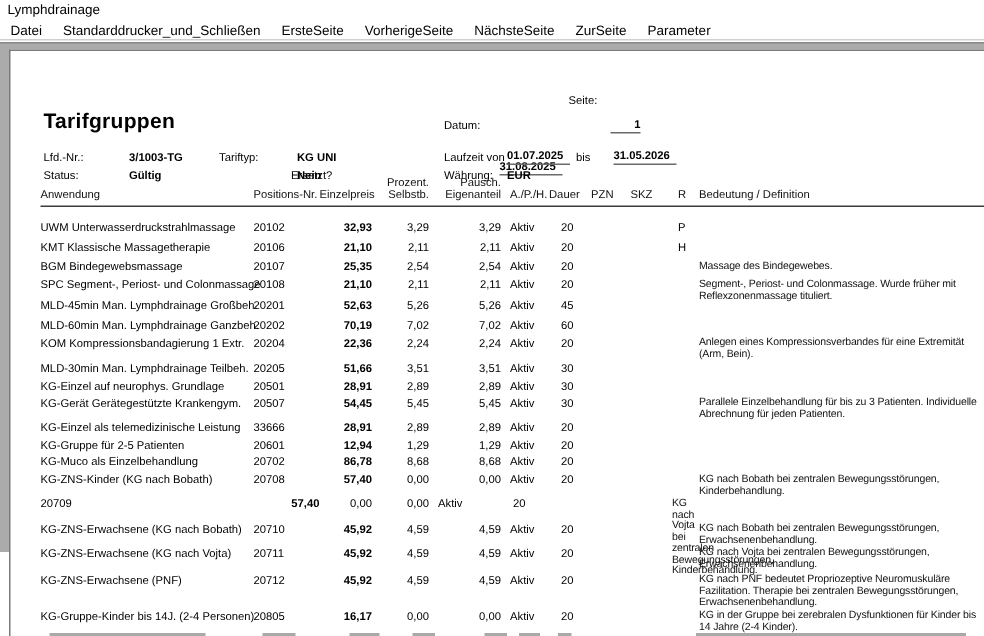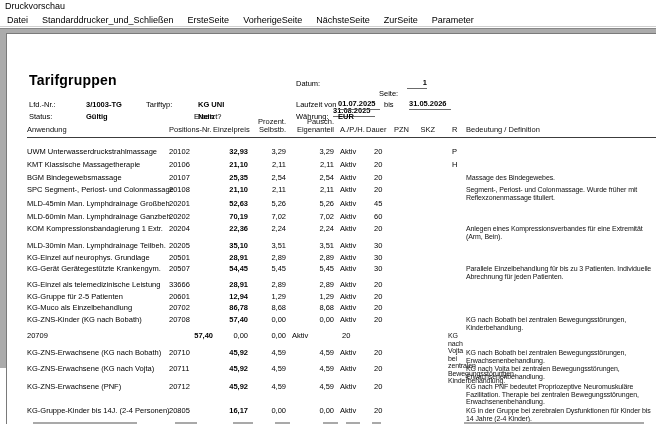--- a/index.html
+++ b/index.html
@@ -43,40 +43,40 @@
 
   
   .clipped-row { position:absolute; top:388px; left:0; width:630px; height:4px; }
   .frag { position:absolute; top:0; height:2.5px; background:#a9a9a9; }
 </style>
 </head>
 <body>
 
 <div class="window">
   <div class="titlebar">
-    <span>Druckvorschau</span>
+    <span>Lymphdrainage</span>
   </div>
   <div class="menubar">
       <div class="menu-item">Datei</div>
       <div class="menu-item">Standarddrucker_und_Schließen</div>
       <div class="menu-item">ErsteSeite</div>
       <div class="menu-item">VorherigeSeite</div>
       <div class="menu-item">NächsteSeite</div>
       <div class="menu-item">ZurSeite</div>
       <div class="menu-item">Parameter</div>
     </div>
 
   <div class="preview">
     <div class="page">
 
       <div class="report-title">Tarifgruppen</div>
 
       <span class="abs lbl" style="left:289px; top:45px;">Datum:</span>
       <span class="abs val uline" style="left:326px; top:44px;margin-top:28px;">31.08.2025</span>
-      <span class="abs lbl" style="left:372px; top:55px;">Seite:</span>
+      <span class="abs lbl" style="left:372px; top:28px;">Seite:</span>
       <span class="abs val uline sm" style="left:400px; top:44px;">1</span>
 
       <span class="abs lbl" style="left:22px; top:66px;">Lfd.-Nr.:</span>
       <span class="abs val" style="left:79px; top:66px;">3/1003-TG</span>
       <span class="abs lbl" style="left:139px; top:66px;">Tariftyp:</span>
       <span class="abs val" style="left:191px; top:66px;">KG UNI</span>
       <span class="abs lbl" style="left:22px; top:78px;">Status:</span>
       <span class="abs val" style="left:79px; top:78px;">Gültig</span>
       <span class="abs lbl" style="left:139px; top:78px;margin-left:48px;">Ersetzt?</span>
       <span class="abs val" style="left:191px; top:78px;">Nein</span>
@@ -193,21 +193,21 @@
               <div class="c-aph">Aktiv</div>
               <div class="c-dauer">20</div>
               <div class="c-pzn"></div>
               <div class="c-skz"></div>
               <div class="c-r"></div>
               <div class="c-bed">Anlegen eines Kompressionsverbandes für eine Extremität (Arm, Bein).</div>
             </div>
             <div class="grid t-row" style="top: 208px;">
               <div class="c-anw">MLD-30min Man. Lymphdrainage Teilbeh.</div>
               <div class="c-pos">20205</div>
-              <div class="c-preis">35,10</div>
+              <div class="c-preis">51,66</div>
               <div class="c-selbstb">3,51</div>
               <div class="c-eigen">3,51</div>
               <div class="c-aph">Aktiv</div>
               <div class="c-dauer">30</div>
               <div class="c-pzn"></div>
               <div class="c-skz"></div>
               <div class="c-r"></div>
               <div class="c-bed"></div>
             </div>
             <div class="grid t-row" style="top: 220px;">

